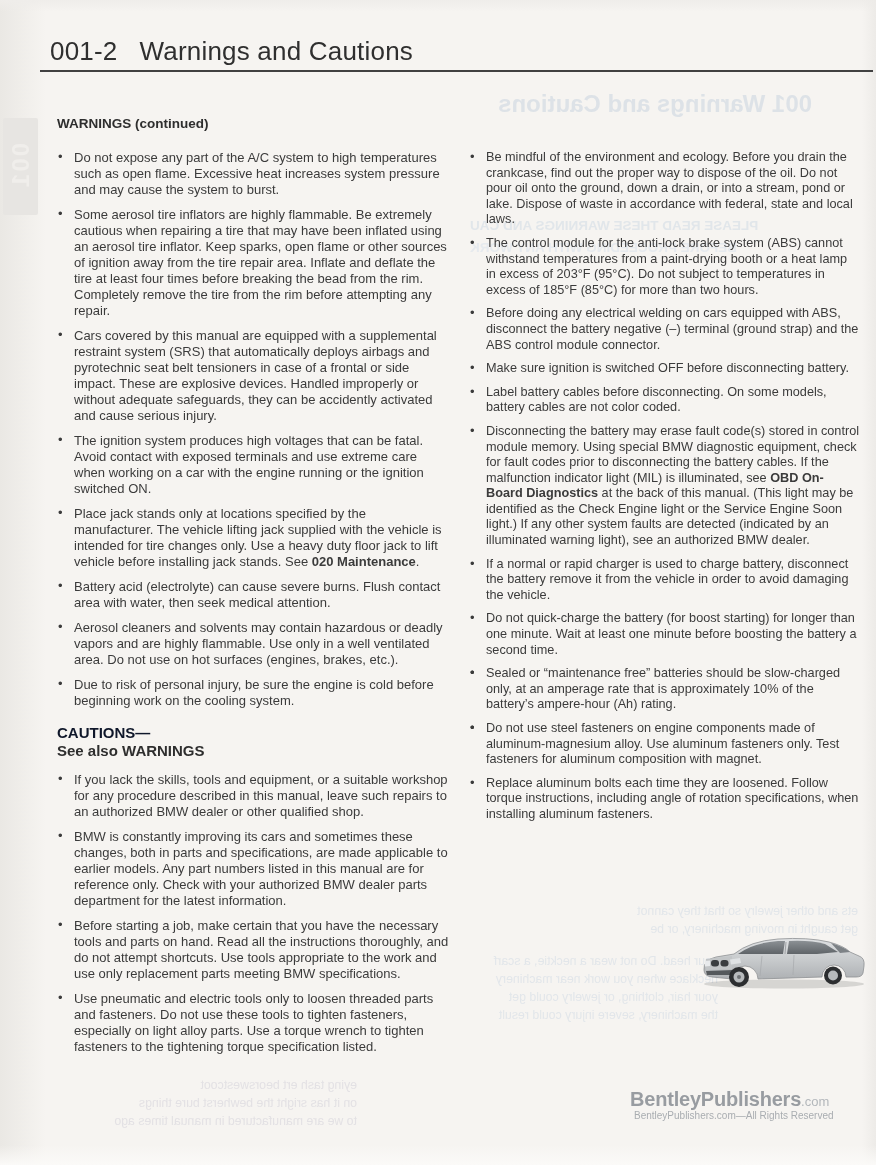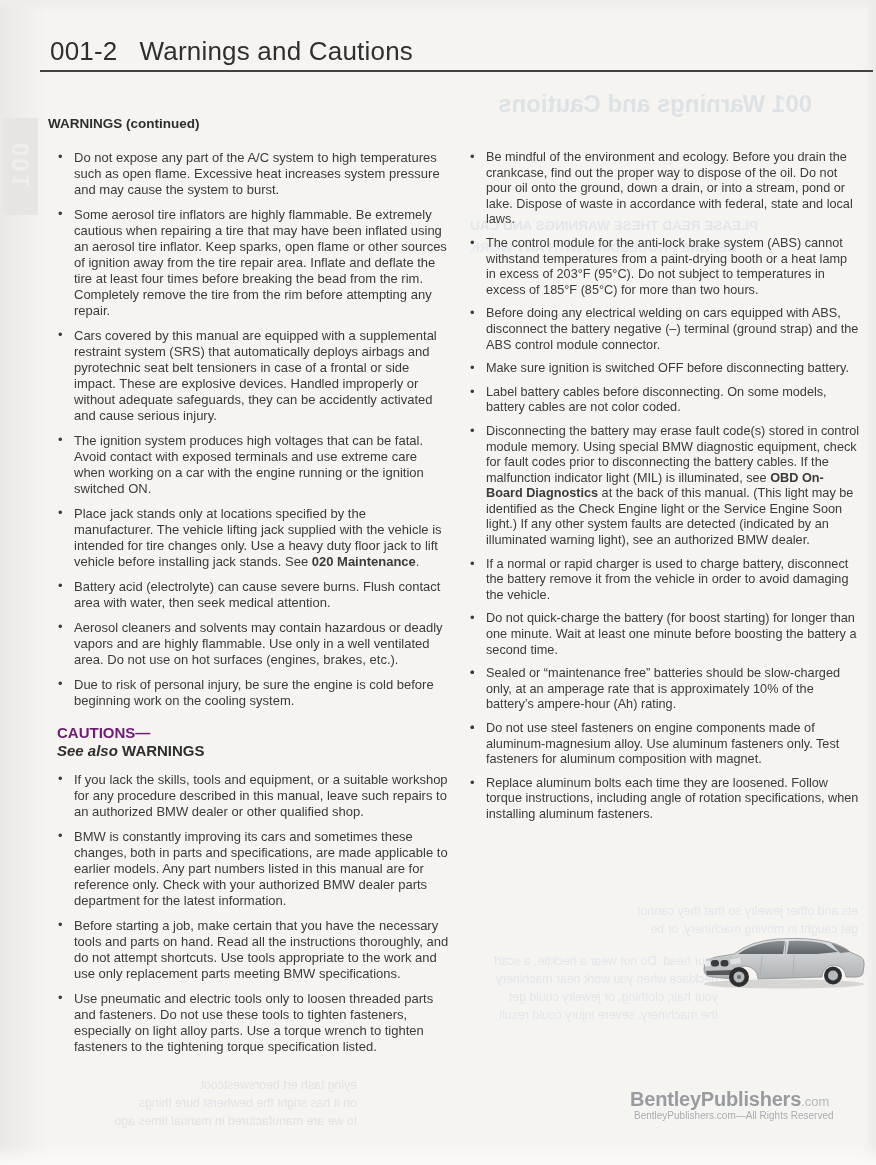--- a/index.html
+++ b/index.html
@@ -19,38 +19,38 @@
     background:linear-gradient(to left,#edebe8,rgba(237,235,232,0));z-index:0;}
   .edge-bottom{position:absolute;left:0;bottom:0;width:100%;height:20px;
     background:linear-gradient(to top,#fbfaf8,rgba(251,250,248,0));z-index:0;}
 
   
   .page-header{position:absolute;left:50px;top:36px;display:flex;gap:22px;
     font-size:26px;color:#2f2f2f;letter-spacing:0.2px;z-index:2;}
   .header-rule{position:absolute;left:40px;right:3px;top:70px;height:2px;
     background:#414141;z-index:2;}
 
-  .warnings-heading{position:absolute;left:48px;top:116px;font-size:13.5px;
+  .warnings-heading{position:absolute;left:57px;top:116px;font-size:13.5px;
     font-weight:bold;color:#2e2e2e;z-index:2;}
 
   
   .columns{position:absolute;left:57px;top:150px;display:flex;gap:20px;z-index:2;}
   .col-left{width:392px;}
   .col-right{width:391px;}
   ul.bullets{list-style:none;margin:0;padding:0;}
   ul.bullets li{position:relative;padding-left:17px;margin:0 0 9px 0;
     font-size:13px;line-height:16px;color:#3b3b3b;}
   .col-right ul.bullets li{font-size:12.7px;line-height:15.6px;margin-bottom:8px;}
   ul.bullets .marker{position:absolute;left:1px;top:-1px;font-size:13px;color:#3b3b3b;}
   .b{font-weight:bold;}
 
   .cautions-head{margin:15px 0 12px 0;}
-  .cautions-line1{font-size:15px;font-weight:bold;color:#701a75;line-height:18px;}
+  .cautions-line1{font-size:15px;font-weight:bold;color:#0f172a;line-height:18px;}
   .cautions-line2{font-size:15px;font-weight:bold;color:#2e2e2e;line-height:18px;}
-  .see-also{font-style:italic;}
+  .see-also{}
 
   
   .brand{position:absolute;left:630px;top:1088px;z-index:2;white-space:nowrap;}
   .brand-main{font-size:20px;font-weight:bold;color:#989ca1;letter-spacing:-0.2px;}
   .brand-tld{font-size:13px;color:#b3b7bb;}
   .brand-rights{position:absolute;left:634px;top:1110px;font-size:10px;
     color:#a9adb1;z-index:2;white-space:nowrap;}
 
   
   .car{position:absolute;left:698px;top:928px;z-index:1;}

